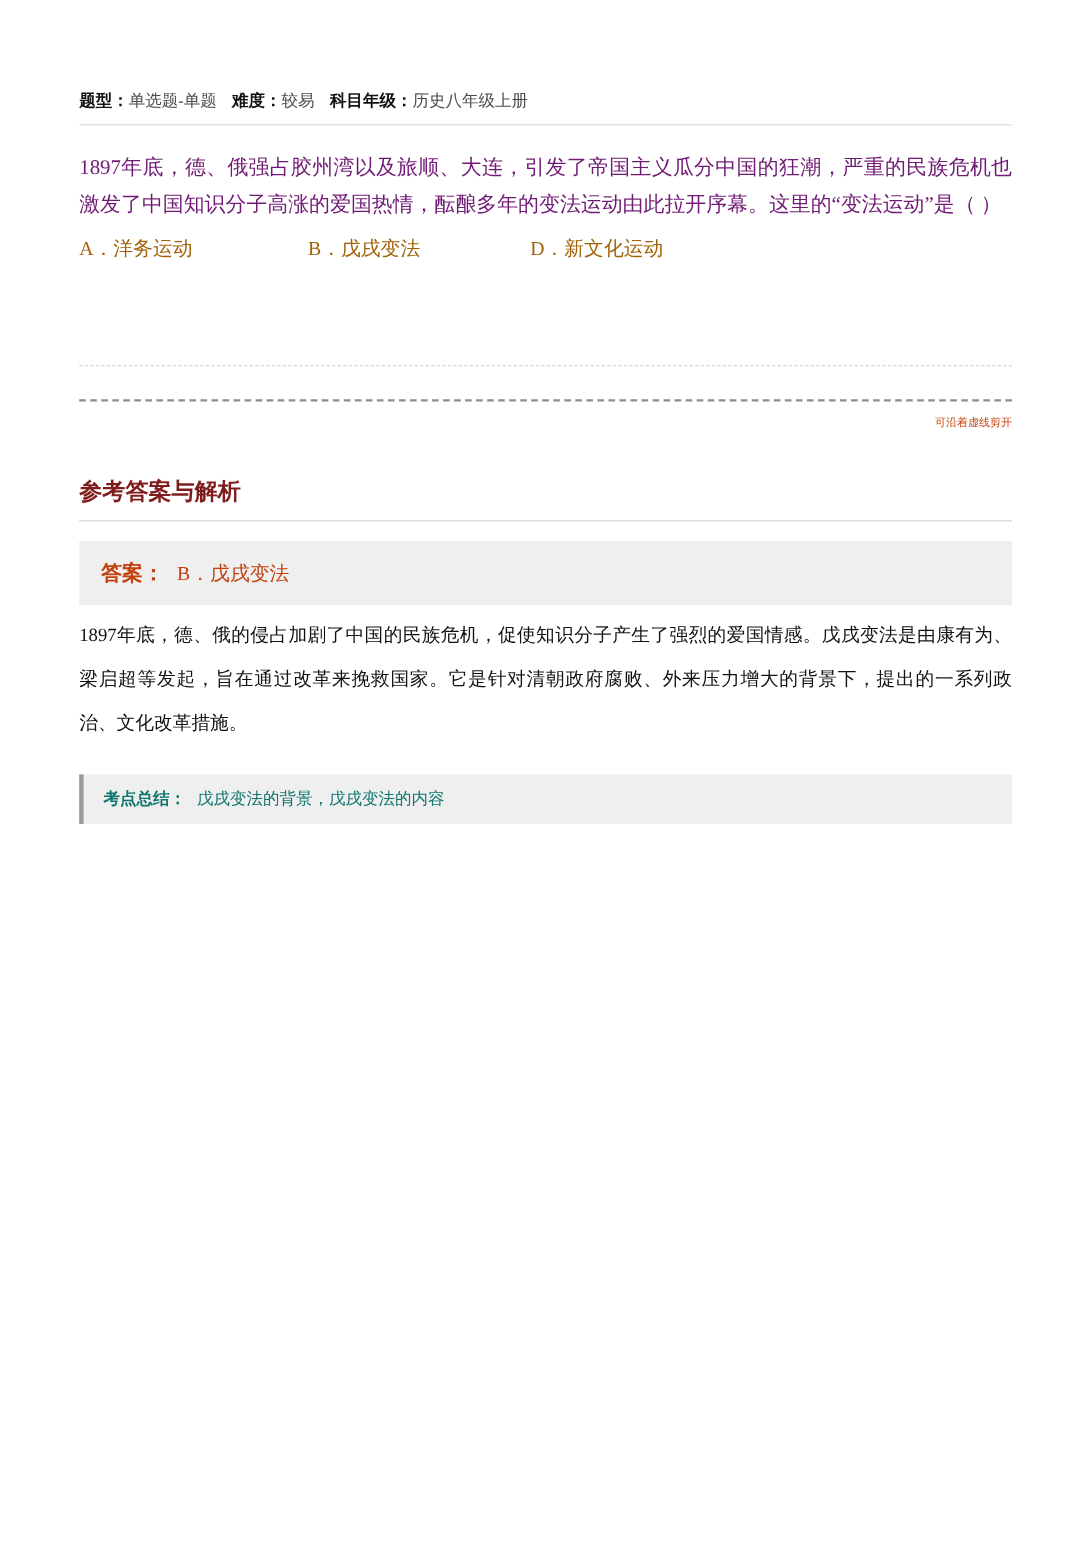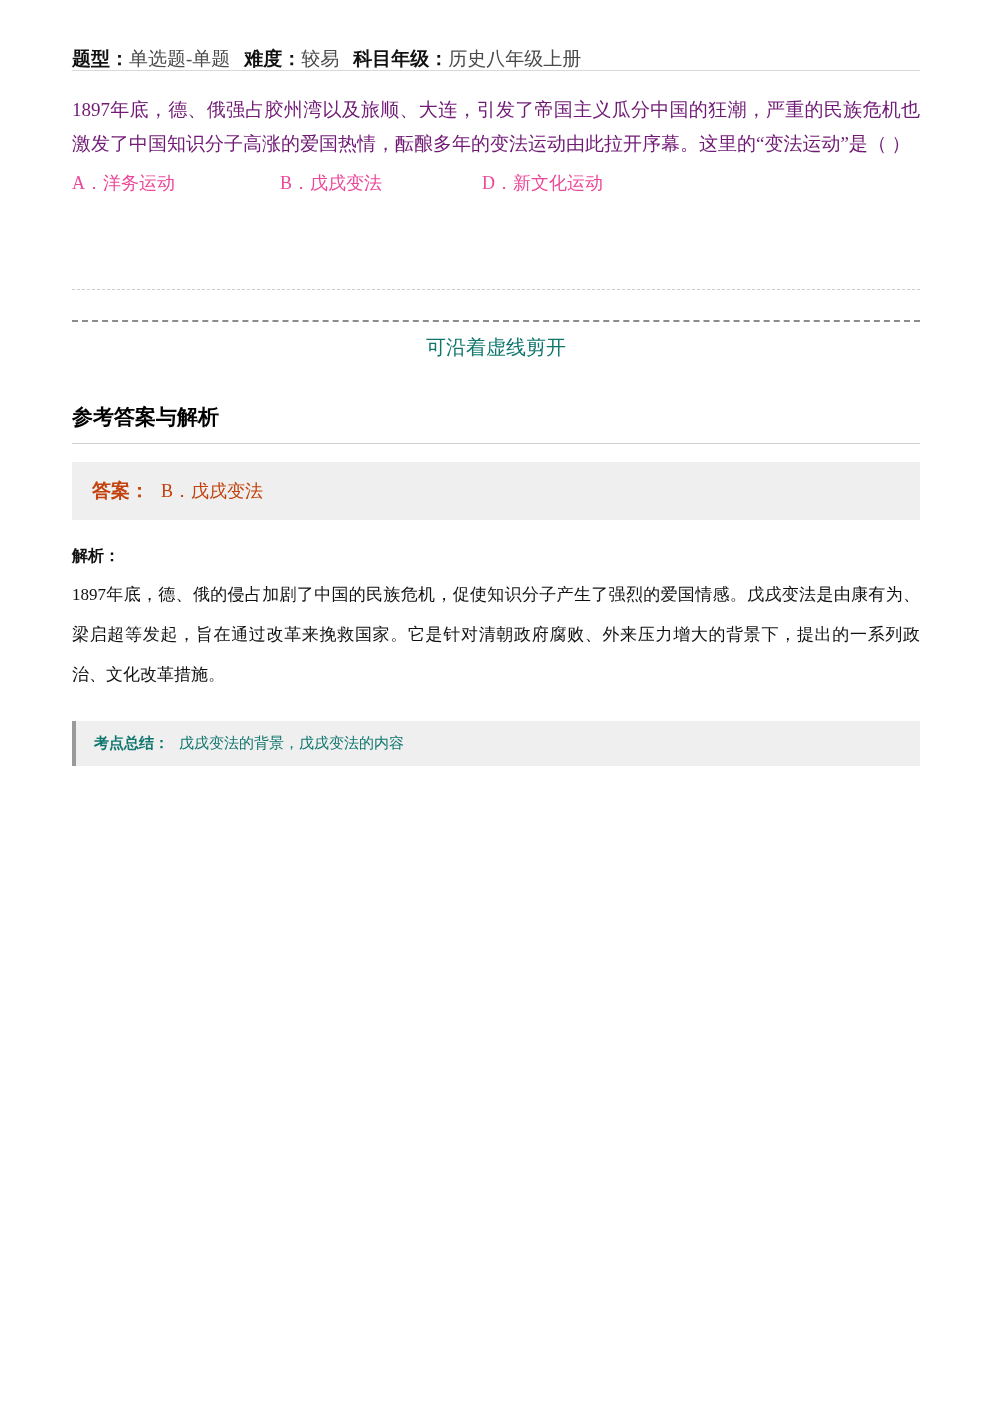--- a/index.html
+++ b/index.html
@@ -18,25 +18,26 @@
   .page {
     width: 992px;
     height: 1403px;
     box-sizing: border-box;
     padding: 0 72px;
     position: relative;
   }
 
   
   .meta-row {
-    margin-top: 48px;
-    font-size: 19px;
+    margin-top: 81px;
+    font-size: 15px;
     line-height: 22px;
     color: #333333;
     white-space: nowrap;
+    padding-bottom: 10px;
     border-bottom: 1px solid #d9d9d9;
   }
   .meta-label {
     font-weight: bold;
     color: #111111;
   }
   .meta-value {
     color: #4a4a4a;
   }
   .meta-gap {
@@ -52,21 +53,21 @@
     font-size: 19px;
     line-height: 34px;
     text-align: justify;
     color: #701a75;
   }
   .options-row {
     margin-top: 6px;
     font-size: 18px;
     line-height: 32px;
     display: flex;
-    color: #ec4899;
+    color: #a16207;
   }
   .option {
     white-space: nowrap;
   }
   .option-a { width: 208px; }
   .option-b { width: 202px; }
   .option-c { width: 200px; }
   .option-d { width: auto; }
 
   
@@ -77,31 +78,31 @@
     border-top: 1px dashed #cccccc;
     height: 0;
   }
   .dashed-dark {
     border-top: 2px dashed #8c8c8c;
     height: 0;
     margin-top: 30px;
   }
   .cut-text {
     margin-top: 12px;
-    text-align: center;
-    font-size: 20px;
-    color: #0f766e;
+    text-align: right;
+    font-size: 10px;
+    color: #c2410c;
   }
 
   
   .answer-heading {
     margin-top: 42px;
     font-size: 21px;
     font-weight: bold;
-    color: #000000;
+    color: #7f1d1d;
     padding-bottom: 12px;
     border-bottom: 1px solid #cfcfcf;
   }
   .answer-box {
     margin-top: 18px;
     background: #efefef;
     padding: 16px 20px;
     font-size: 18px;
     color: #c2410c;
   }
@@ -165,20 +166,19 @@
     <div class="dashed-dark"></div>
     <div class="cut-text">可沿着虚线剪开</div>
   </div>
 
   <div class="answer-heading">参考答案与解析</div>
 
   <div class="answer-box">
     <span class="answer-label">答案：</span><span class="answer-value">B．戊戌变法</span>
   </div>
 
-  <div class="analysis-label">解析：</div>
   <div class="analysis-text">1897年底，德、俄的侵占加剧了中国的民族危机，促使知识分子产生了强烈的爱国情感。戊戌变法是由康有为、梁启超等发起，旨在通过改革来挽救国家。它是针对清朝政府腐败、外来压力增大的背景下，提出的一系列政治、文化改革措施。</div>
 
   <div class="summary-box">
     <span class="summary-label">考点总结：</span><span class="summary-value">戊戌变法的背景，戊戌变法的内容</span>
   </div>
 
 </div>
 
 </body></html>

